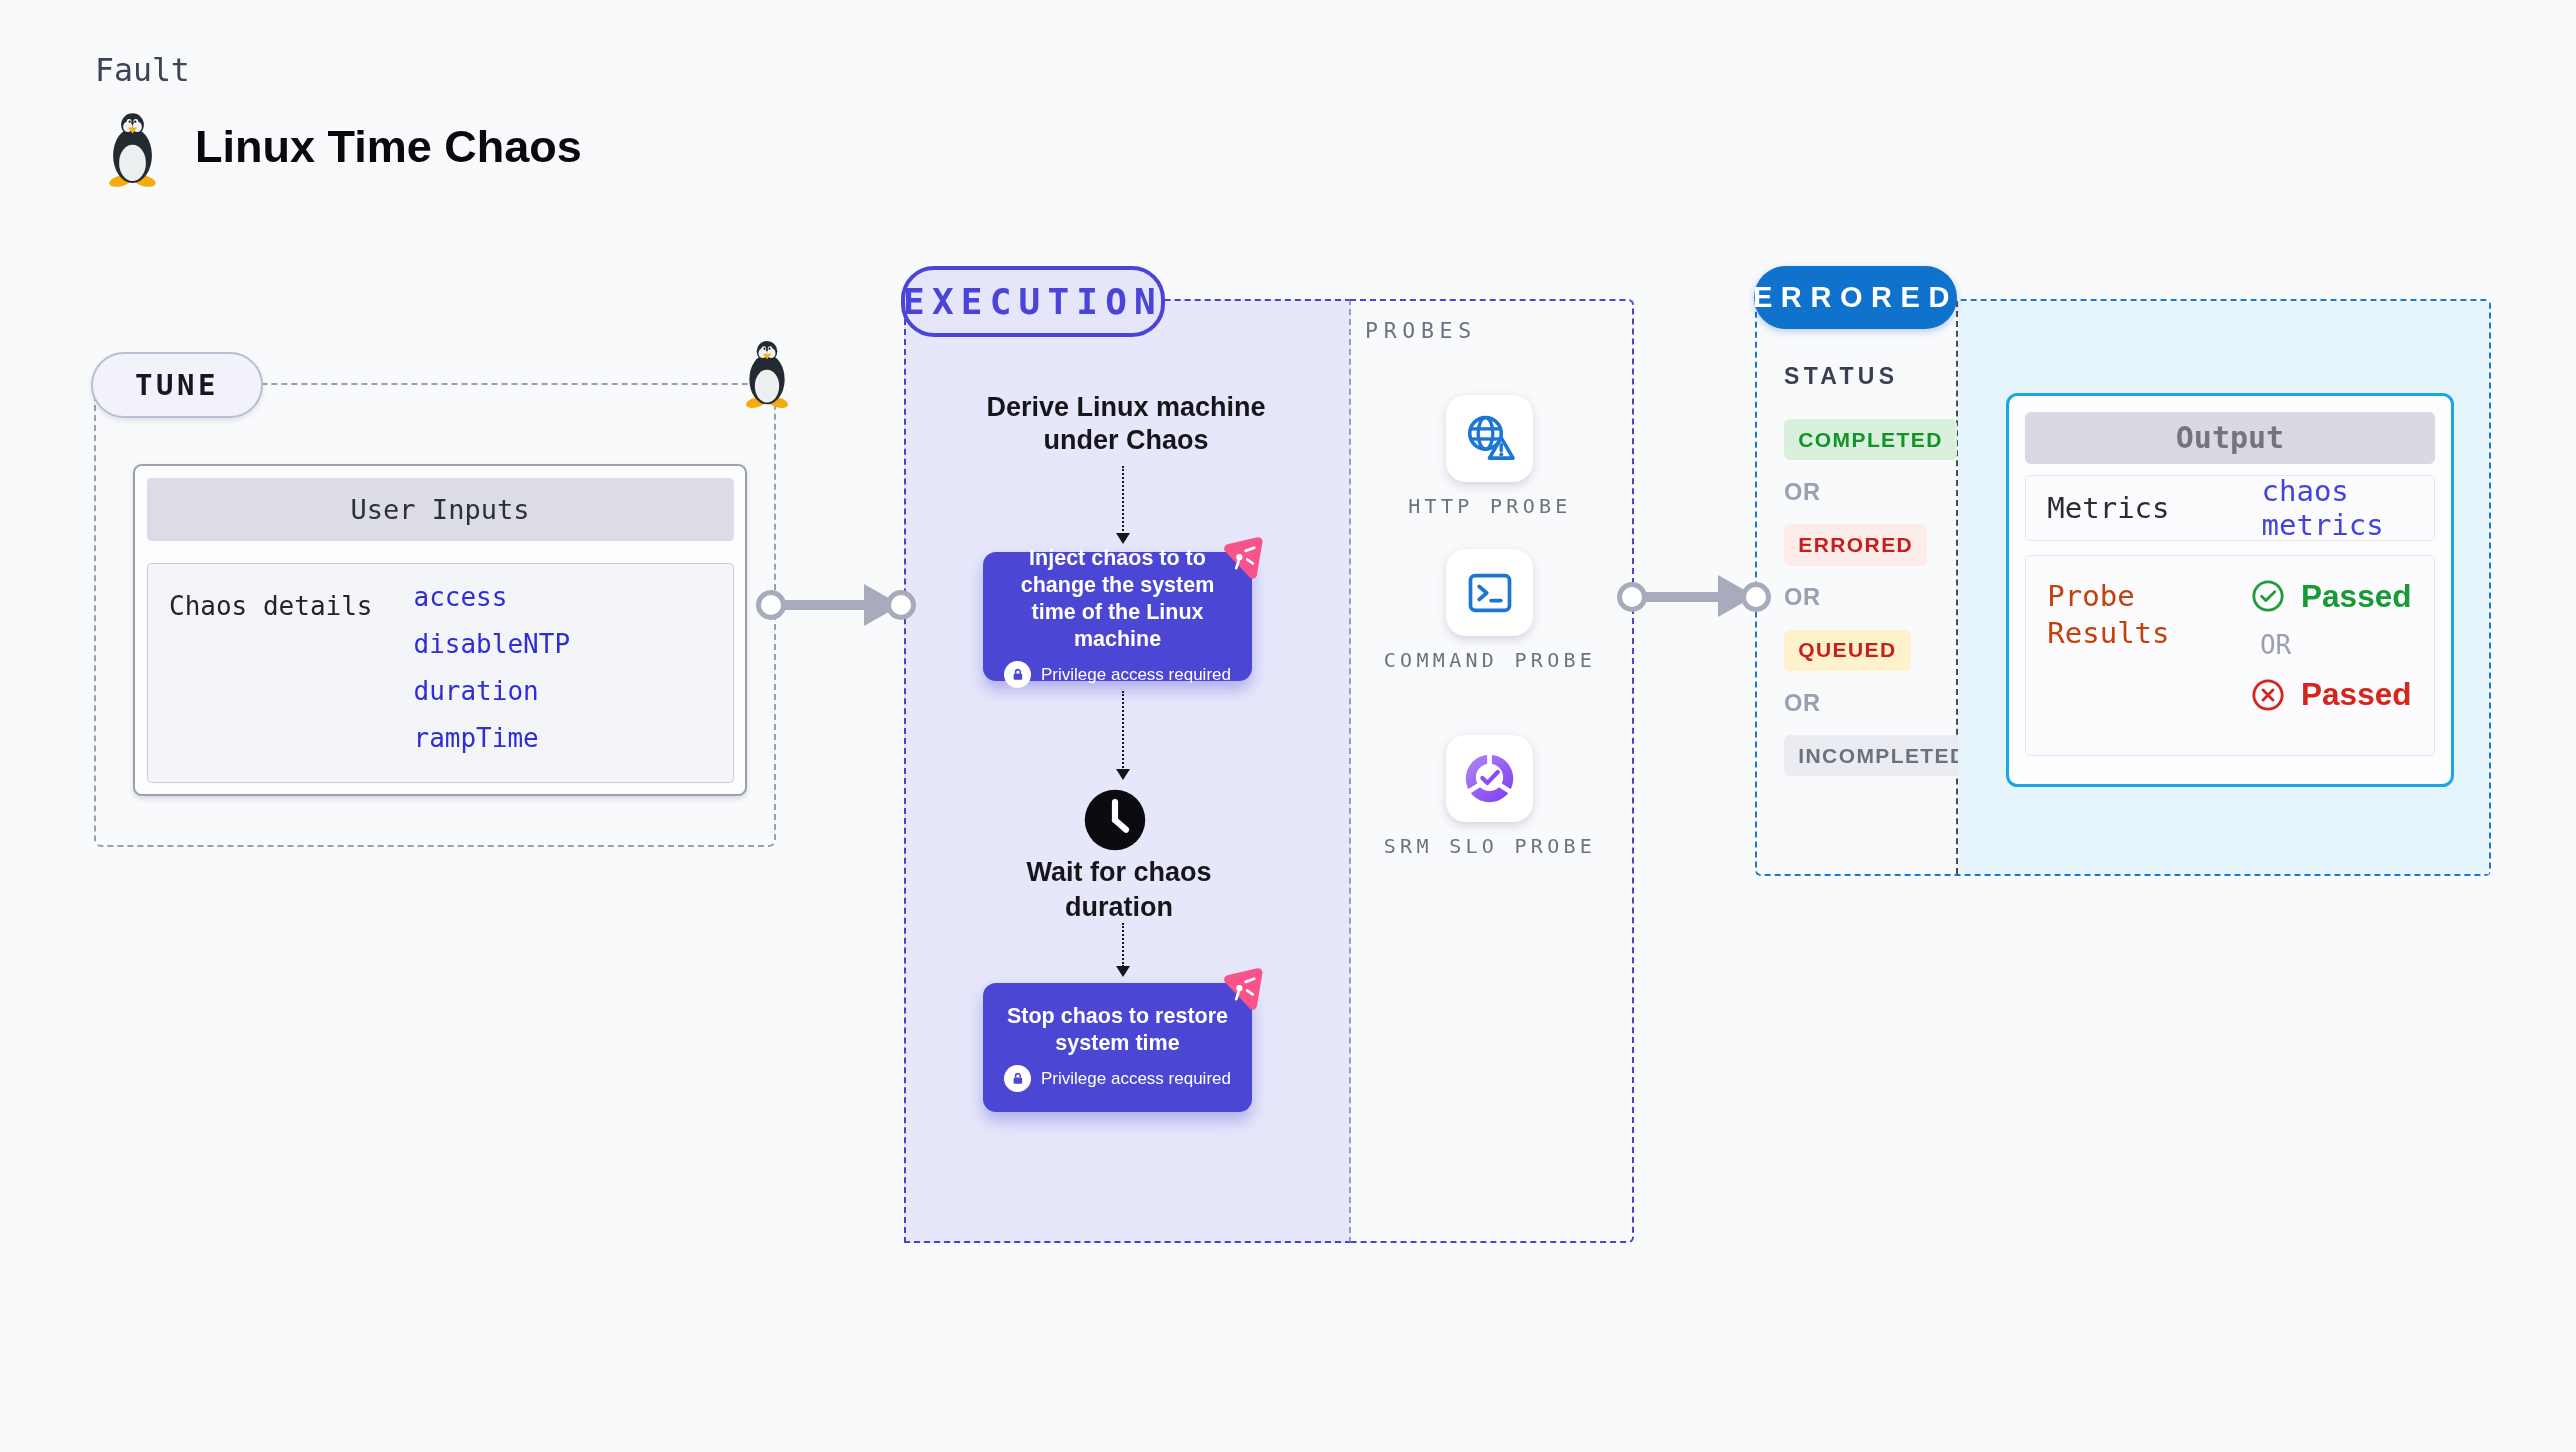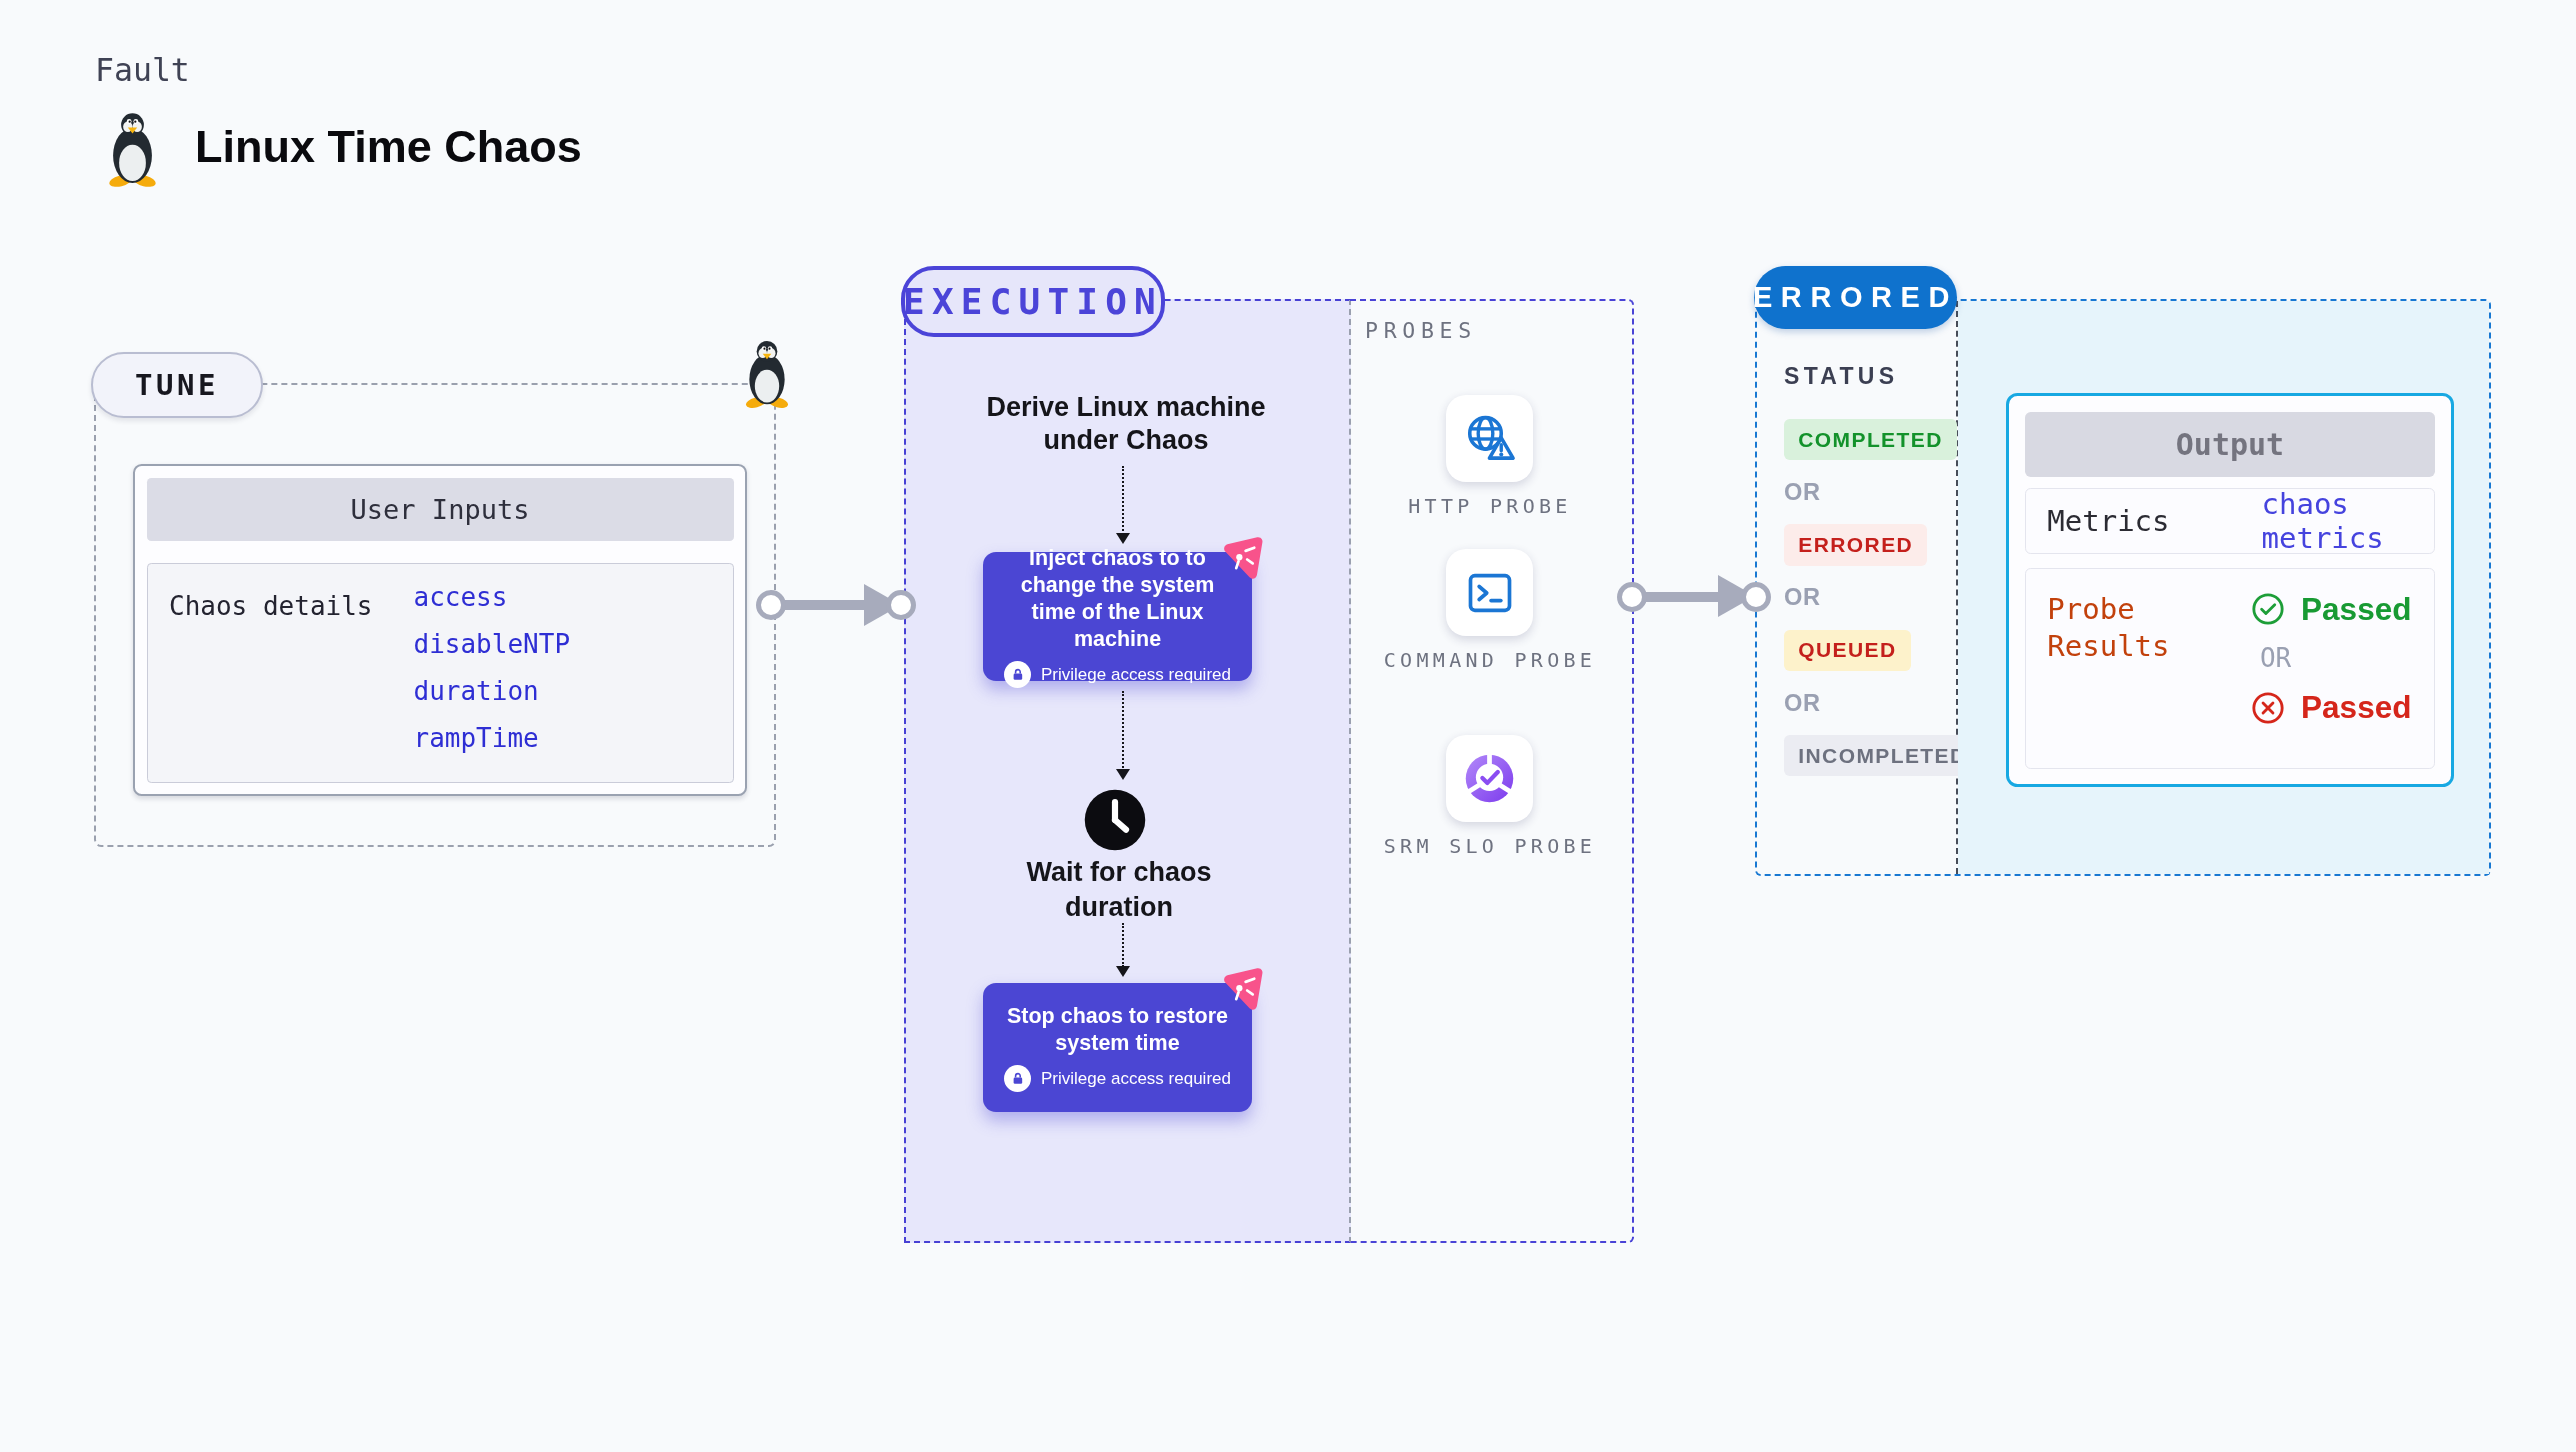--- a/index.html
+++ b/index.html
@@ -73,21 +73,21 @@
   .output-panel{flex:1;background:#e6f4fb;}
   .result-badge{left:1754px;top:266px;width:203px;height:63px;background:#0f72cd;border-radius:33px;
     display:flex;align-items:center;justify-content:center;color:#fff;font-size:29px;font-weight:700;
     letter-spacing:8.6px;z-index:2;box-shadow:0 2.9px 7.2px rgba(15,80,160,.25);}
   .status-title{font-size:23px;font-weight:700;letter-spacing:4.3px;color:#3b3f52;margin-bottom:29px;}
   .status-badge{font-size:21px;font-weight:700;letter-spacing:1.4px;padding:8.6px 14.3px;border-radius:5.7px;
     white-space:nowrap;margin-bottom:18.6px;}
   .or-label{font-size:23.6px;font-weight:600;color:#9aa0b2;margin-bottom:18.6px;letter-spacing:0.7px;}
   .output-card{left:2006px;top:393px;width:448px;height:394px;background:#fdfdff;border:3.6px solid #17a8e2;
     border-radius:11.5px;padding:15.8px;box-sizing:border-box;}
-  .output-header{height:65px;background:#d8d9e2;border-radius:5.7px;display:flex;align-items:center;
+  .output-header{height:52px;background:#d8d9e2;border-radius:5.7px;display:flex;align-items:center;
     justify-content:center;font-size:30px;font-weight:700;color:#74747f;}
   .metrics-row{margin-top:11px;height:66px;border:1.4px solid #e4e5ee;background:#fcfcff;border-radius:5.7px;
     display:flex;align-items:center;padding:0 21.5px;box-sizing:border-box;}
   .metrics-label{font-size:29px;color:#2b2b33;}
   .metrics-value{font-size:29px;color:#4543de;margin-left:92px;}
   .results-row{margin-top:14.3px;height:201px;border:1.4px solid #e4e5ee;background:#fcfcff;border-radius:5.7px;
     display:flex;padding:21.5px;box-sizing:border-box;}
   .pr-label{width:152px;font-size:29px;color:#c2410c;line-height:1.3;}
   .pr-right{margin-left:52px;display:flex;flex-direction:column;}
   .verdict-row{display:flex;align-items:center;gap:15.8px;}

